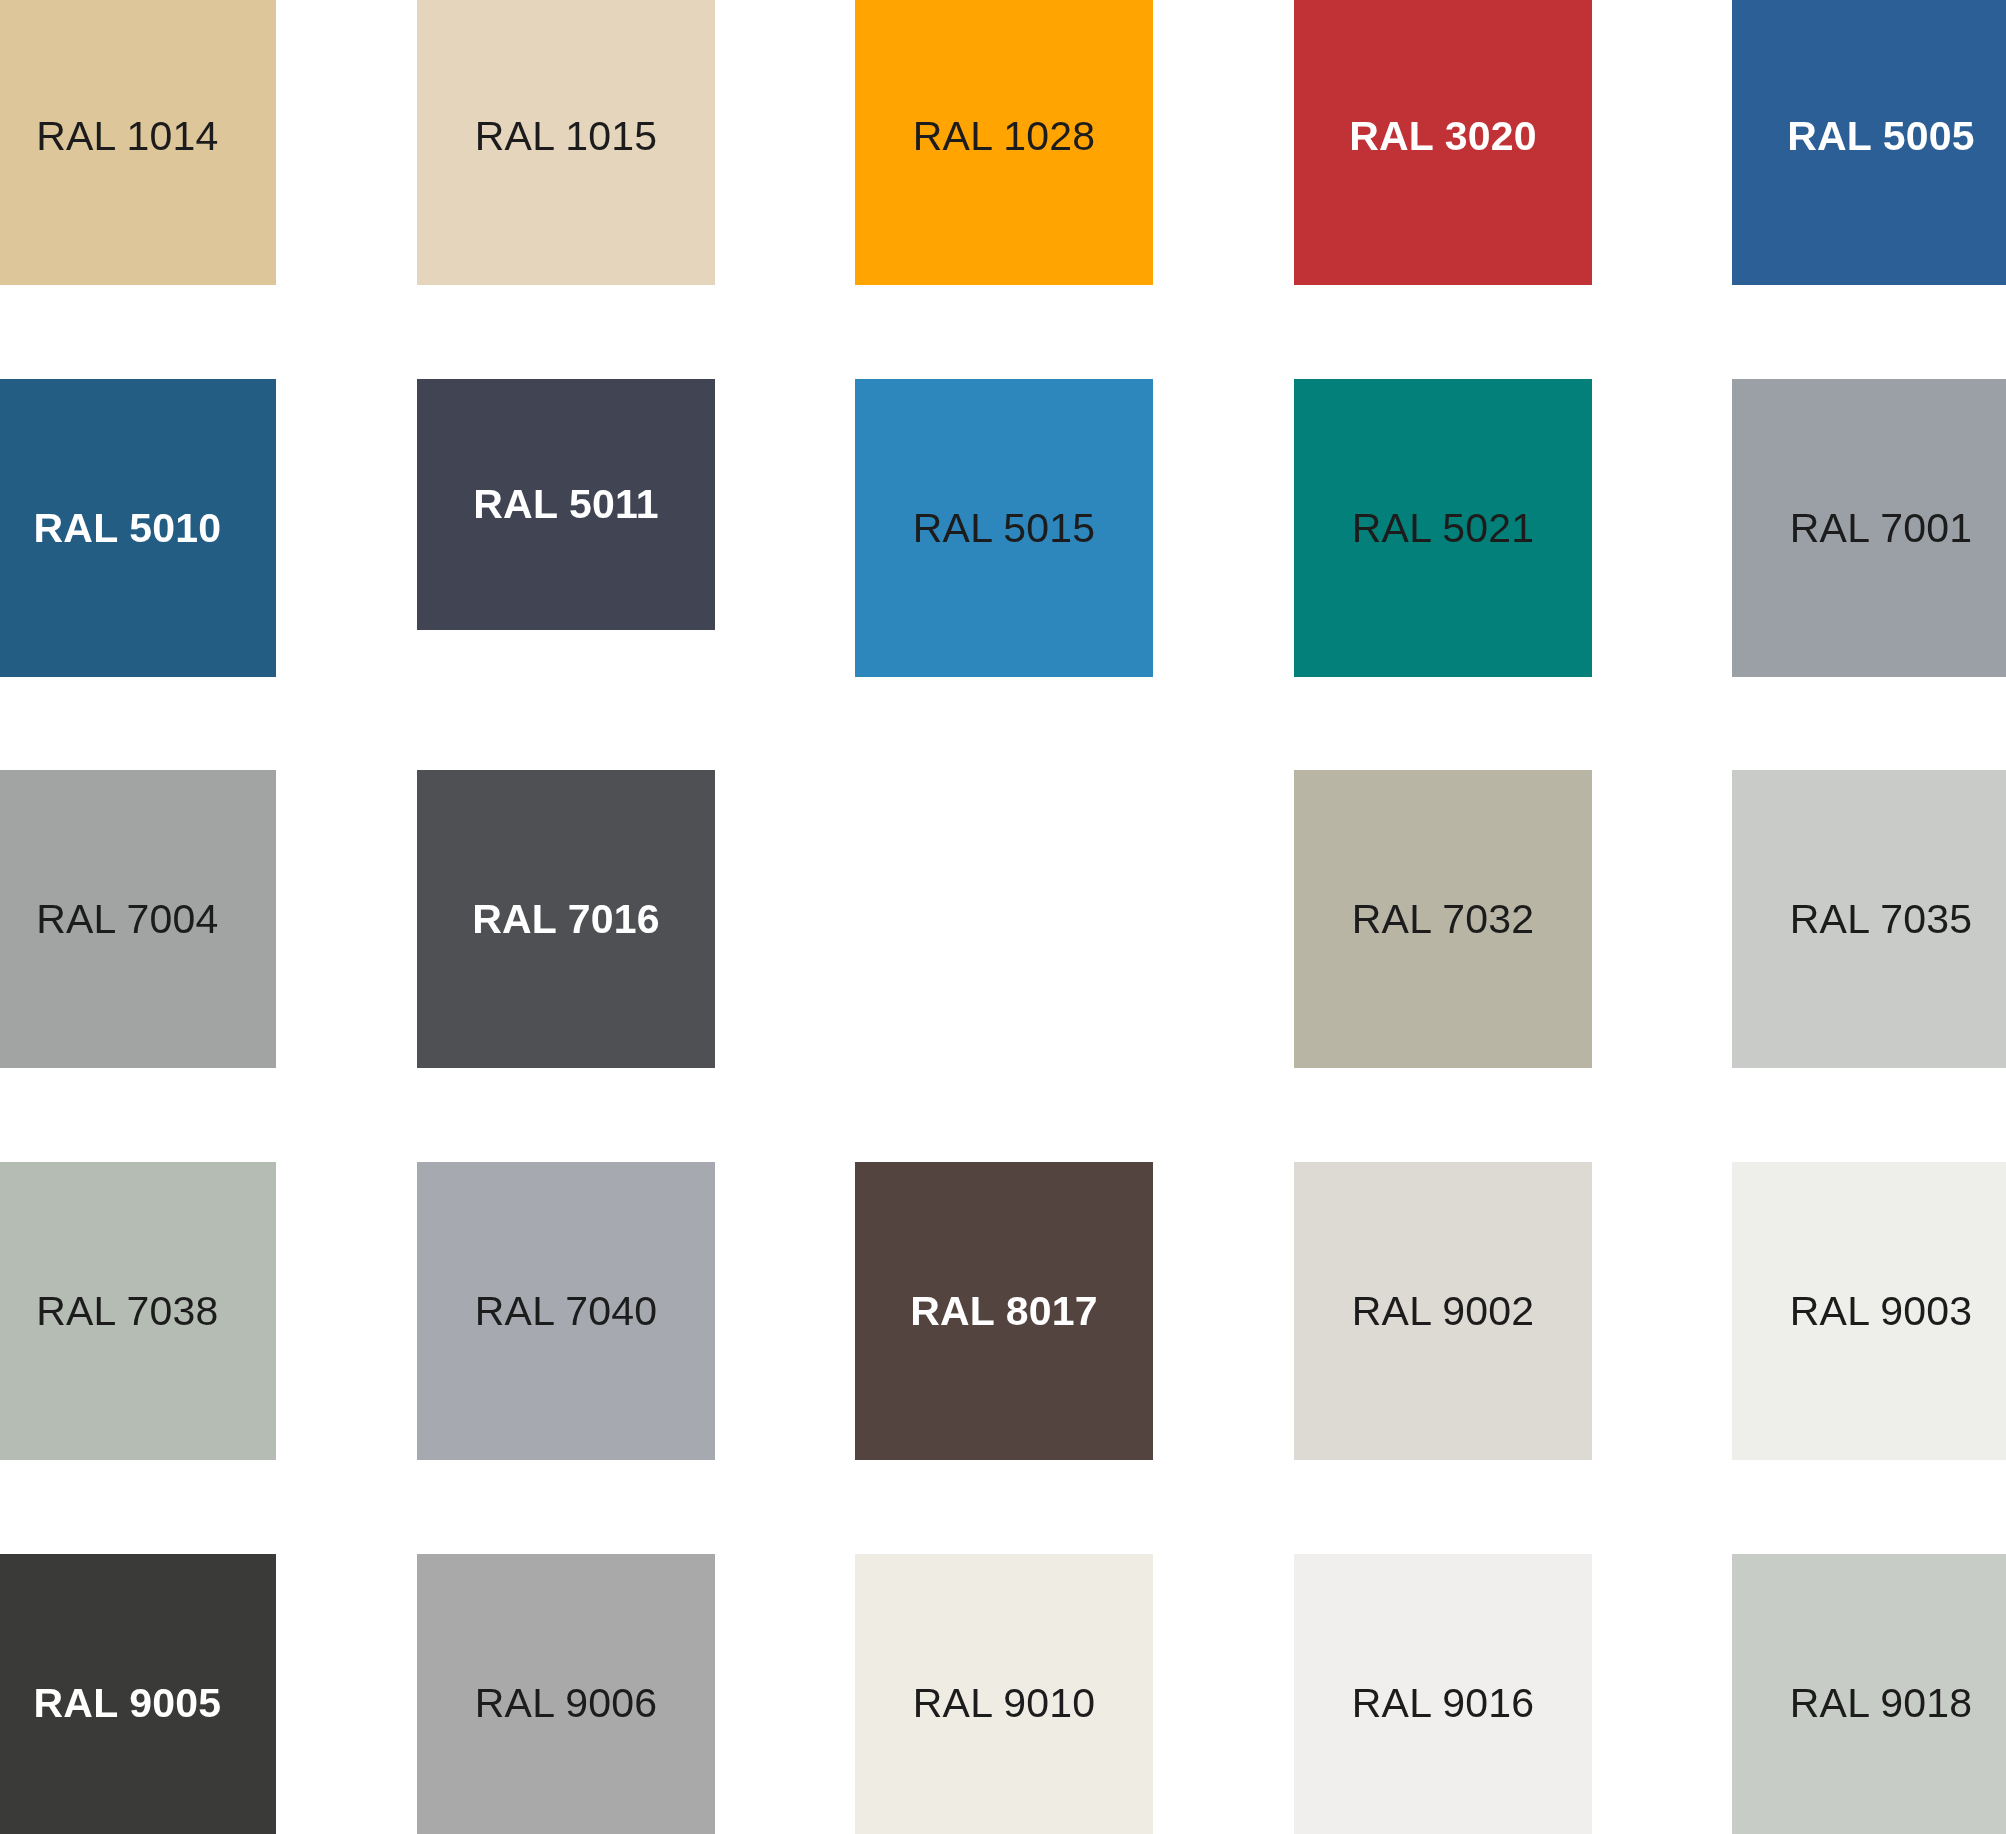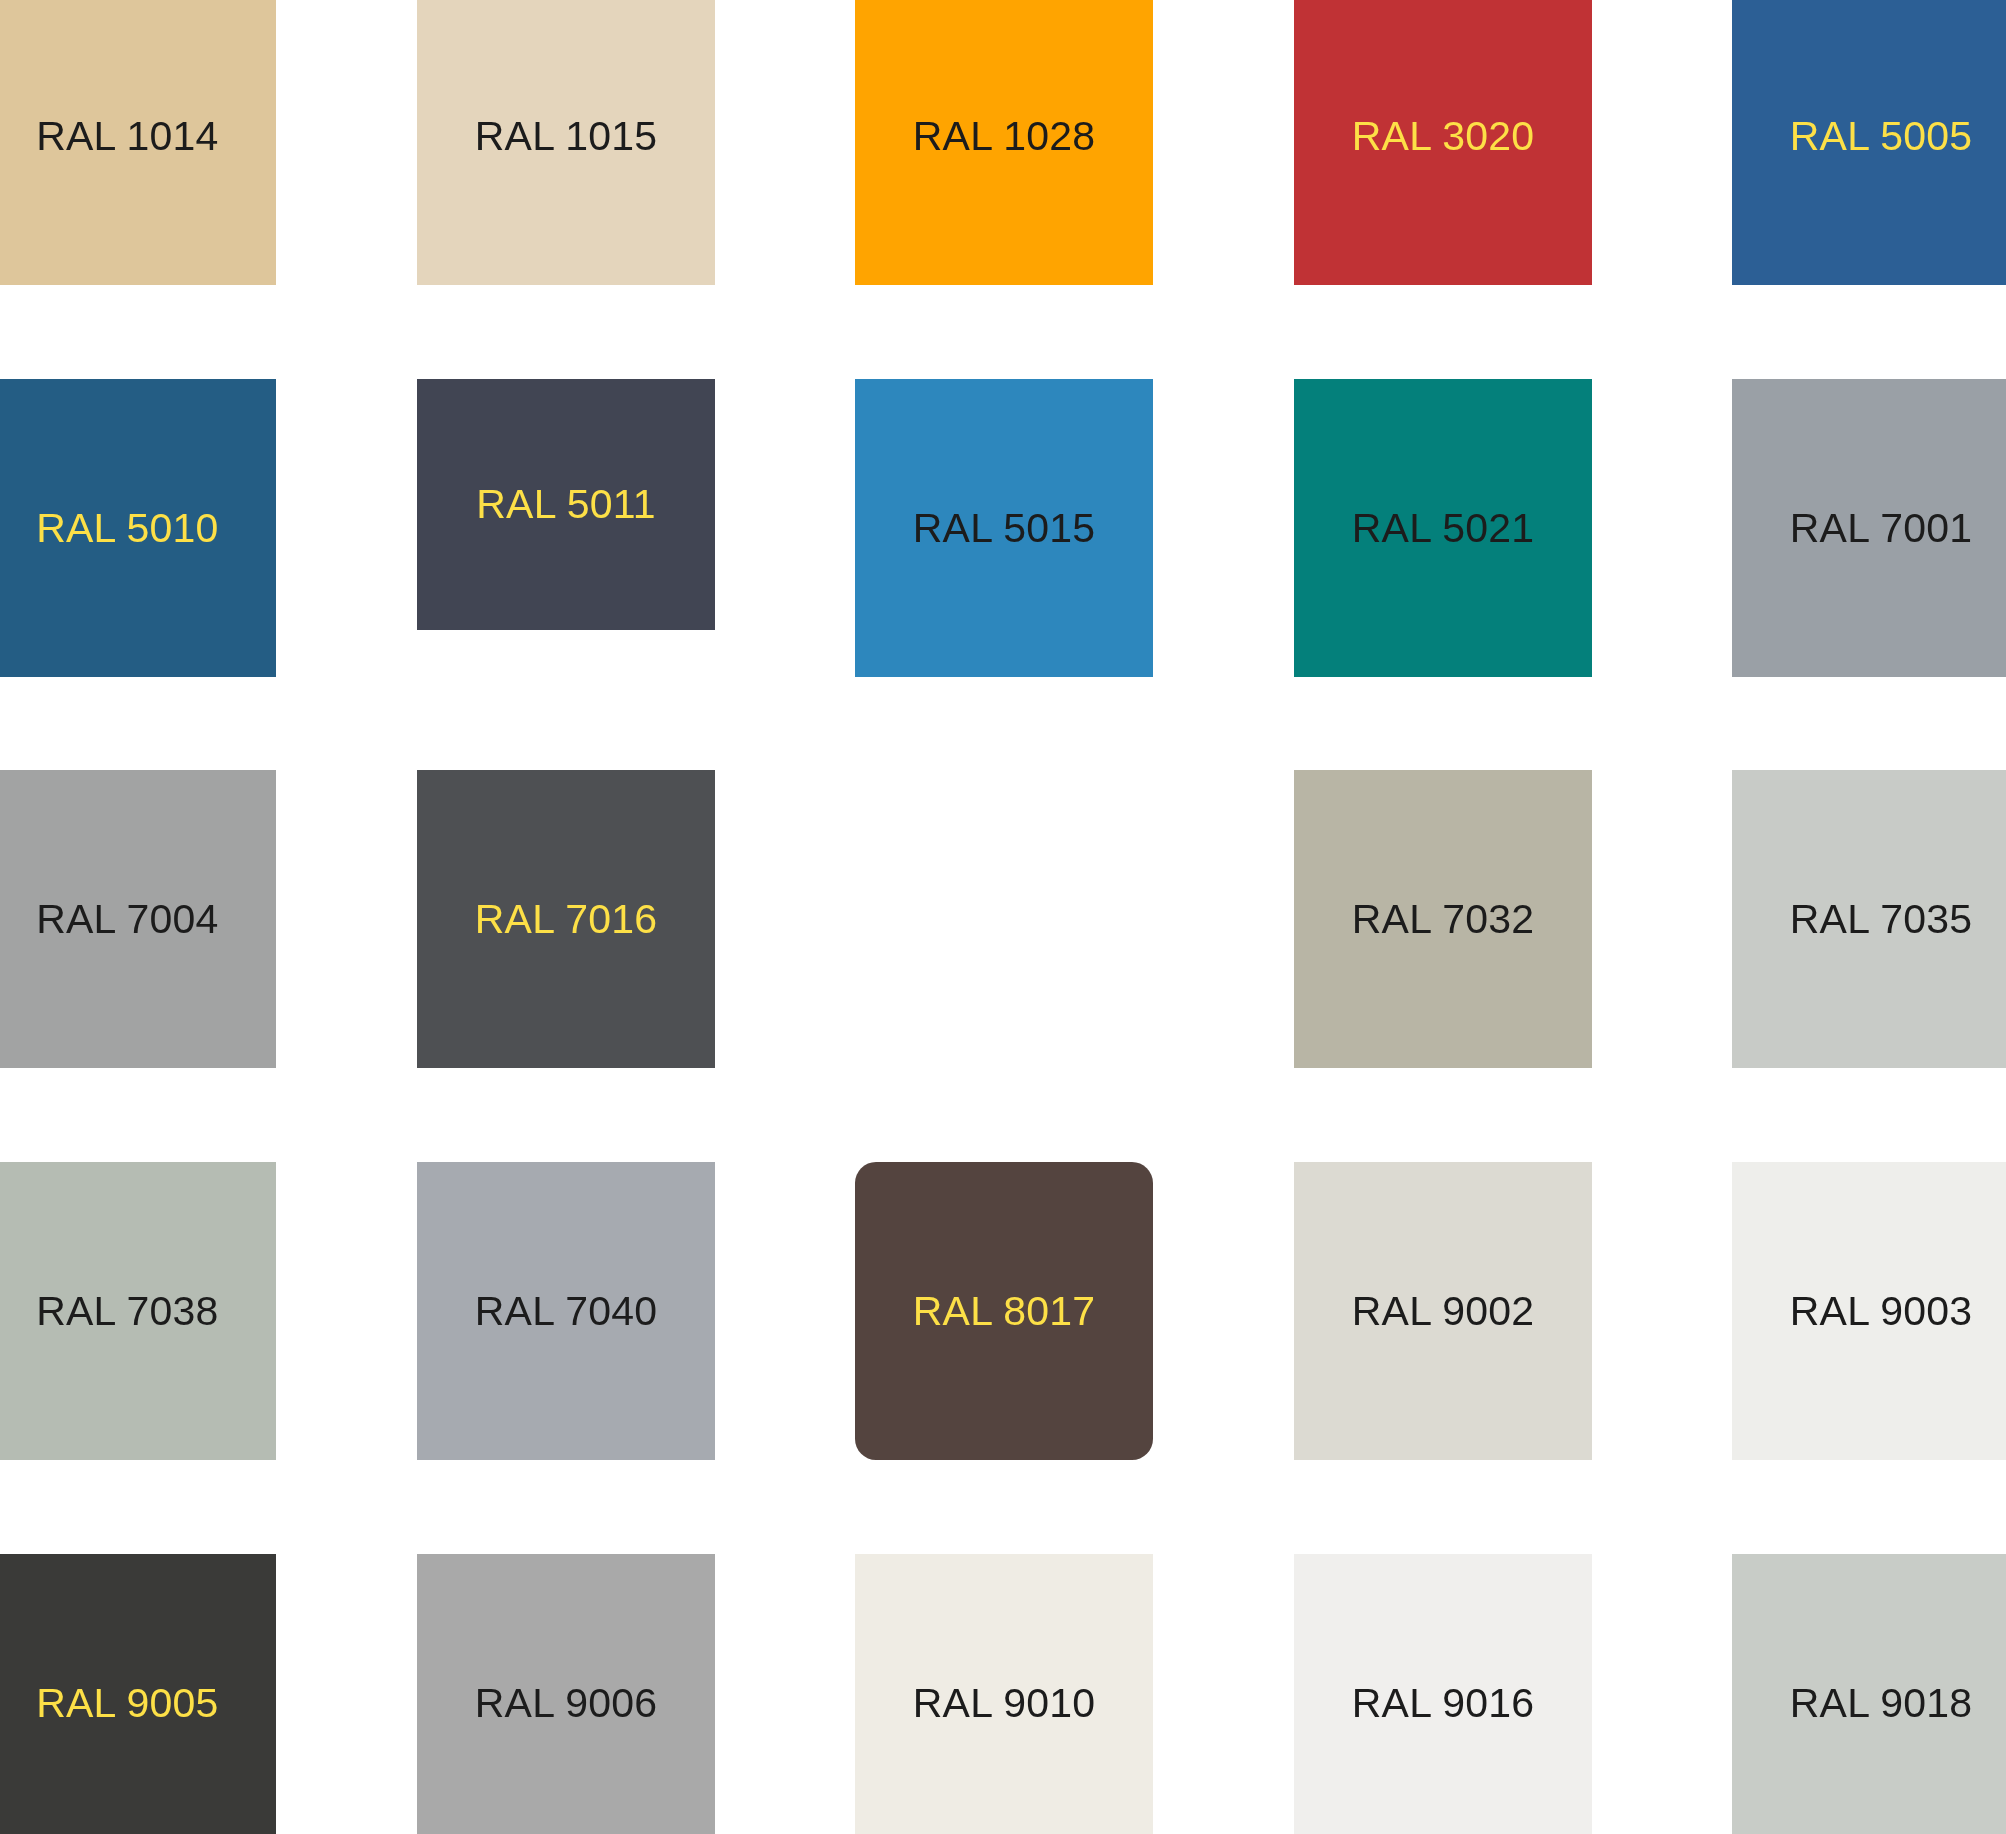--- a/index.html
+++ b/index.html
@@ -37,21 +37,21 @@
     font-size: 41px;
     font-weight: 400;
     letter-spacing: 0.2px;
     line-height: 1;
     white-space: nowrap;
     text-align: center;
     -webkit-font-smoothing: antialiased;
   }
 
   .swatch.light .swatch-label { color: #1c1c1c; }
-  .swatch.dark  .swatch-label { color: #fde047; }
+  .swatch.dark  .swatch-label { color: #ffffff; font-weight: bold; }
 </style>
 </head>
 <body>
 
 <div id="chart" style="background: rgb(255, 255, 255);">
     <div class="swatch light" style="left: -21.6px; top: -13px; width: 298px; height: 298px; background: rgb(222, 198, 155);">
       <span class="swatch-label">RAL 1014</span>
     </div>
     <div class="swatch light" style="left: 417px; top: -13px; width: 298px; height: 298px; background: rgb(228, 213, 188);">
       <span class="swatch-label">RAL 1015</span>
@@ -91,21 +91,21 @@
     </div>
     <div class="swatch light" style="left: 1732px; top: 770px; width: 298px; height: 298px; background: rgb(200, 203, 199);">
       <span class="swatch-label">RAL 7035</span>
     </div>
     <div class="swatch light" style="left: -21.6px; top: 1162px; width: 298px; height: 298px; background: rgb(181, 188, 179);">
       <span class="swatch-label">RAL 7038</span>
     </div>
     <div class="swatch light" style="left: 417px; top: 1162px; width: 298px; height: 298px; background: rgb(166, 170, 176);">
       <span class="swatch-label">RAL 7040</span>
     </div>
-    <div class="swatch dark" style="left: 855px; top: 1162px; width: 298px; height: 298px; background: rgb(84, 68, 63); border-radius: 21px;">
+    <div class="swatch dark" style="left: 855px; top: 1162px; width: 298px; height: 298px; background: rgb(84, 68, 63);">
       <span class="swatch-label">RAL 8017</span>
     </div>
     <div class="swatch light" style="left: 1294px; top: 1162px; width: 298px; height: 298px; background: rgb(220, 218, 210);">
       <span class="swatch-label">RAL 9002</span>
     </div>
     <div class="swatch light" style="left: 1732px; top: 1162px; width: 298px; height: 298px; background: rgb(238, 238, 235);">
       <span class="swatch-label">RAL 9003</span>
     </div>
     <div class="swatch dark" style="left: -21.6px; top: 1554px; width: 298px; height: 298px; background: rgb(58, 58, 56);">
       <span class="swatch-label">RAL 9005</span>

